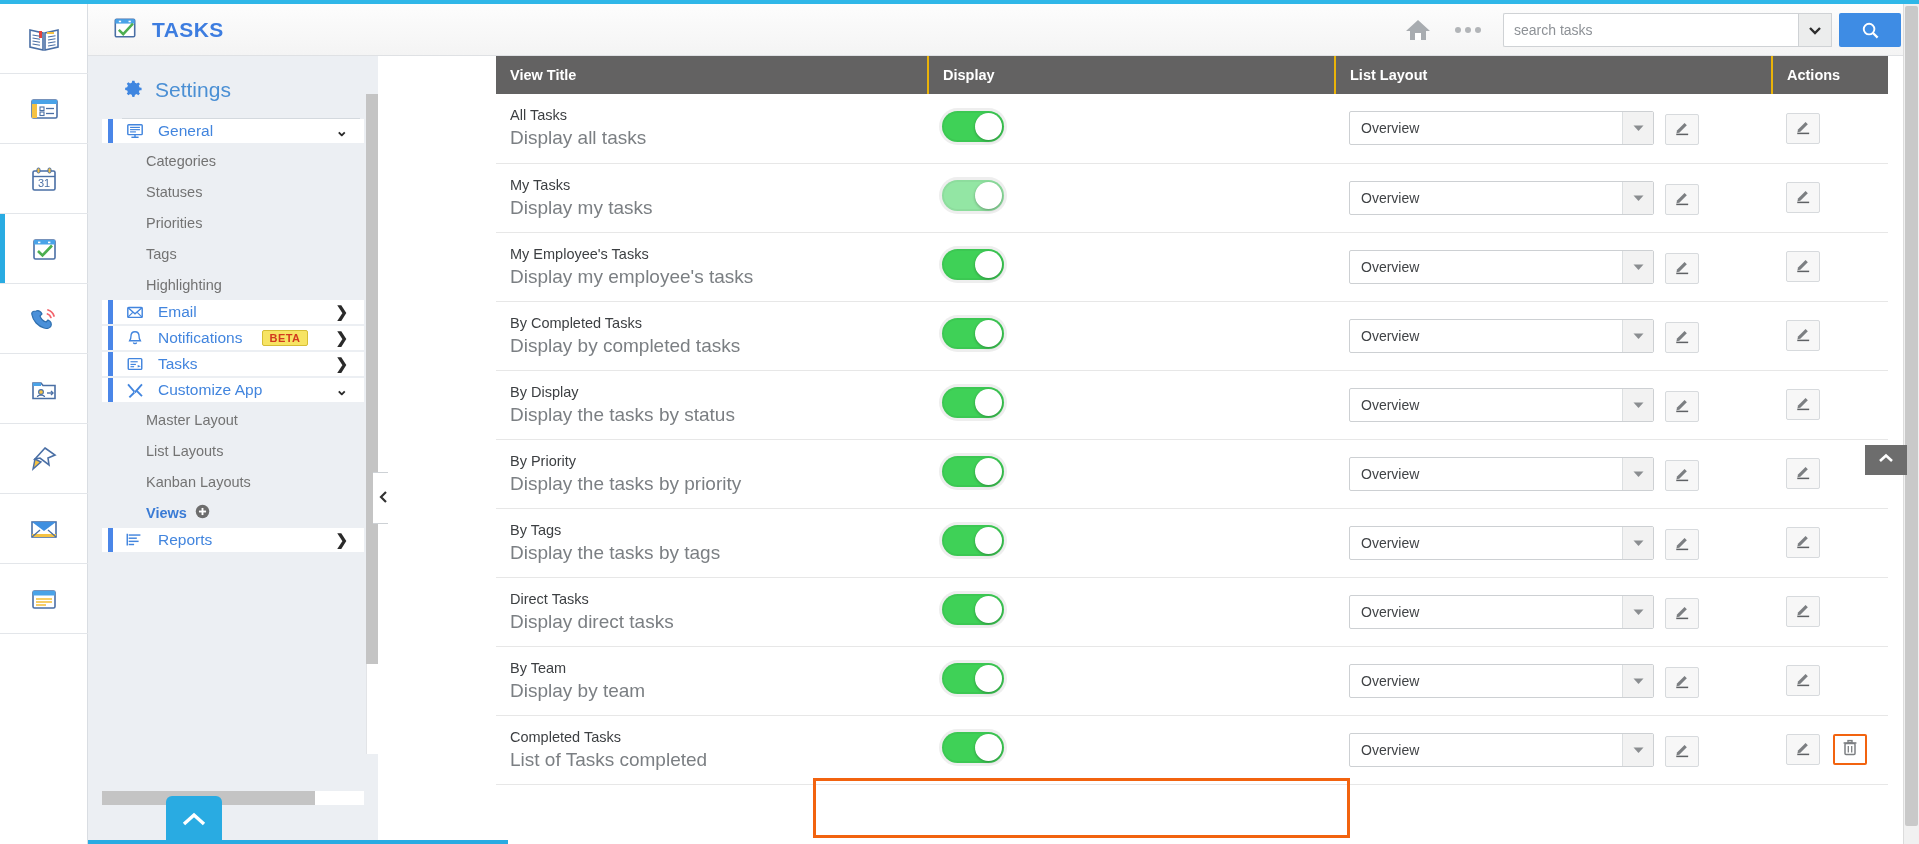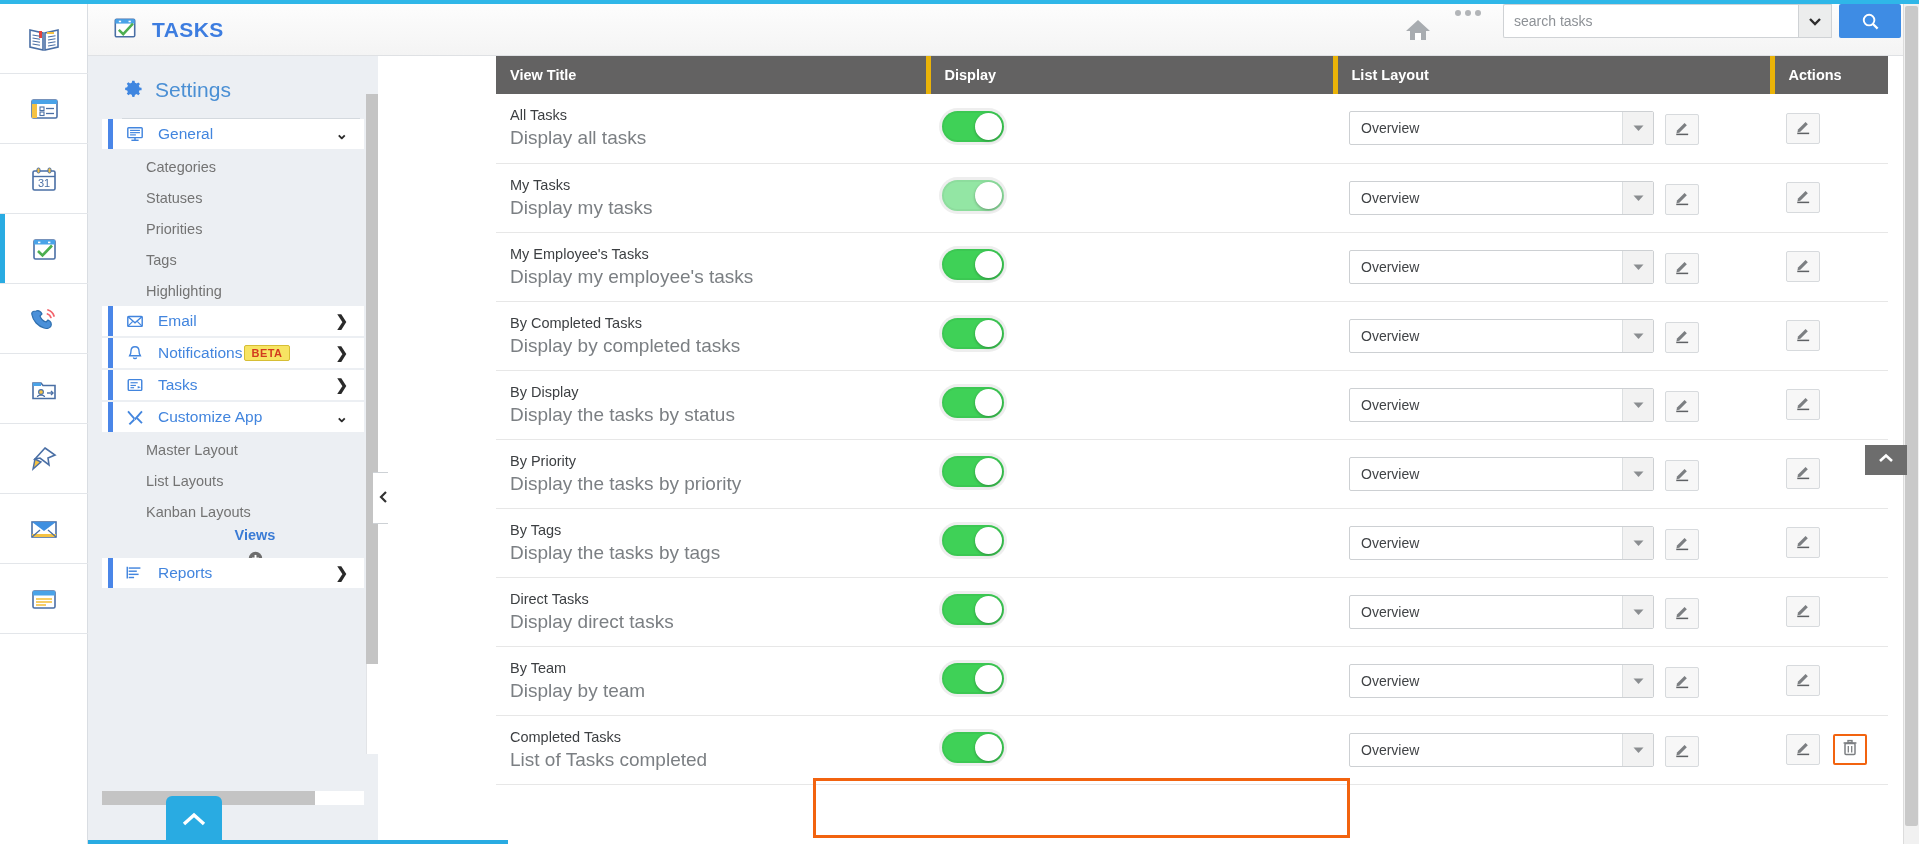--- a/index.html
+++ b/index.html
@@ -48,21 +48,21 @@
     background: linear-gradient(#fdfdfd,#f4f4f4);
     border-bottom: 1px solid #dfe1e4;
     display: flex; align-items: center;
   }
   .app-title-wrap { display: flex; align-items: center; margin-left: 22px; gap: 12px; }
   .app-title {
     font-size: 21px; font-weight: bold; color: #3d7de0; letter-spacing: .4px;
   }
   .header-right {
     position: absolute; right: 18px; top: 0; height: 52px;
-    display: flex; gap: 16px;
+    display: flex; align-items: center; gap: 16px;
   }
   .home-btn { cursor: pointer; display: flex; align-items: center; }
   .dots-btn { display: flex; gap: 4px; cursor: pointer; padding: 6px; }
   .dots-btn i { width: 6px; height: 6px; border-radius: 50%; background: #b2b5b8; display: block; }
   .search-wrap { display: flex; align-items: center; height: 34px; }
   .search-input {
     width: 295px; height: 34px; border: 1px solid #cfd2d5; border-right: none;
     padding: 0 10px; font-size: 14px; color: #444; outline: none;
     font-family: "Liberation Sans", sans-serif; background: #fff;
     border-radius: 2px 0 0 2px;
@@ -91,43 +91,43 @@
   .settings-head {
     display: flex; align-items: flex-start; gap: 11px;
     padding: 22px 0 14px 20px;
   }
   .settings-head-text { font-size: 21px; color: #4a8fd4; }
   .settings-divider { height: 1px; background: #d4d9de; margin: 0 4px 0 20px; }
 
   .nav-group { }
   .nav-top {
     position: relative; display: flex; align-items: center;
-    height: 30px; background: #ffffff; margin-bottom: 2px;
+    height: 24px; background: #ffffff; margin-bottom: 2px;
     padding-left: 24px; cursor: pointer;
   }
   .nav-top::before {
     content: ""; position: absolute; left: 6px; top: 0; width: 5px; height: 100%;
     background: #4a86e8;
   }
   .nav-top .nav-icon { width: 22px; display: flex; align-items: center; justify-content: flex-start; }
   .nav-top .nav-label { font-size: 15.5px; color: #4285de; margin-left: 10px; }
   .nav-badge {
-    margin-left: 2px; background: #f7e463; border: 1px solid #d6be35;
+    margin-left: 20px; background: #f7e463; border: 1px solid #d6be35;
     color: #d23b1f; font-size: 11px; font-weight: bold;
     padding: 1px 6px; border-radius: 2px; letter-spacing: .5px;
   }
   .nav-chev {
     position: absolute; right: 16px; top: 50%; transform: translateY(-50%);
     font-size: 15px; color: #2a2a2a; font-weight: bold;
   }
   .nav-sub {
     display: flex; align-items: center; height: 31px;
     padding-left: 44px; font-size: 14.5px; color: #737373; cursor: pointer;
   }
-  .nav-sub.bold-link { color: #3a7bd5; font-weight: bold; gap: 8px; flex-direction: column; }
+  .nav-sub.bold-link { color: #3a7bd5; font-weight: bold; gap: 8px; }
 
   
   .sb-track {
     position: absolute; right: 0; top: 38px; width: 12px; height: 660px;
     background: #ffffff; border-left: 1px solid #e2e4e7;
   }
   .sb-thumb {
     position: absolute; right: 0px; top: 38px; width: 12px; height: 570px;
     background: #c4c4c4;
   }
@@ -165,21 +165,21 @@
     position: absolute; left: 300px; top: 52px;
     width: 1531px; height: 788px; background: #ffffff;
   }
   .table-wrap {
     position: absolute; left: 108px; top: 0; width: 1392px;
   }
   table.views-table { width: 1392px; border-collapse: collapse; table-layout: fixed; }
   table.views-table thead th {
     background: #636262; color: #ffffff; font-size: 14.5px; font-weight: bold;
     text-align: left; height: 38px; padding: 0 14px;
-    border-right: 5px solid #eab308; vertical-align: middle;
+    border-right: 2px solid #eab308; vertical-align: middle;
   }
   table.views-table thead th:last-child { border-right: none; }
   .col-title { width: 432px; }
   .col-display { width: 407px; }
   .col-layout { width: 437px; }
   .col-actions { width: 116px; }
 
   table.views-table tbody td {
     border-bottom: 1px solid #e7e7e7; height: 69px;
     padding: 0 14px; vertical-align: middle; background: #fff;

